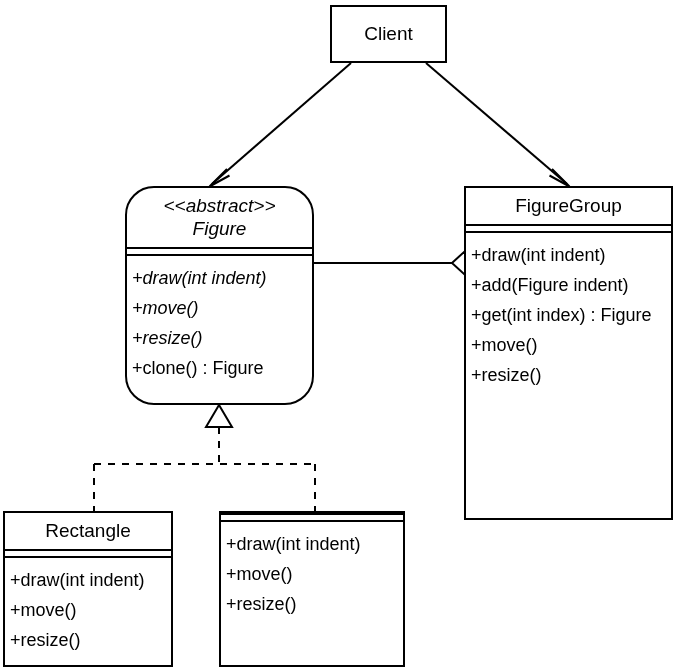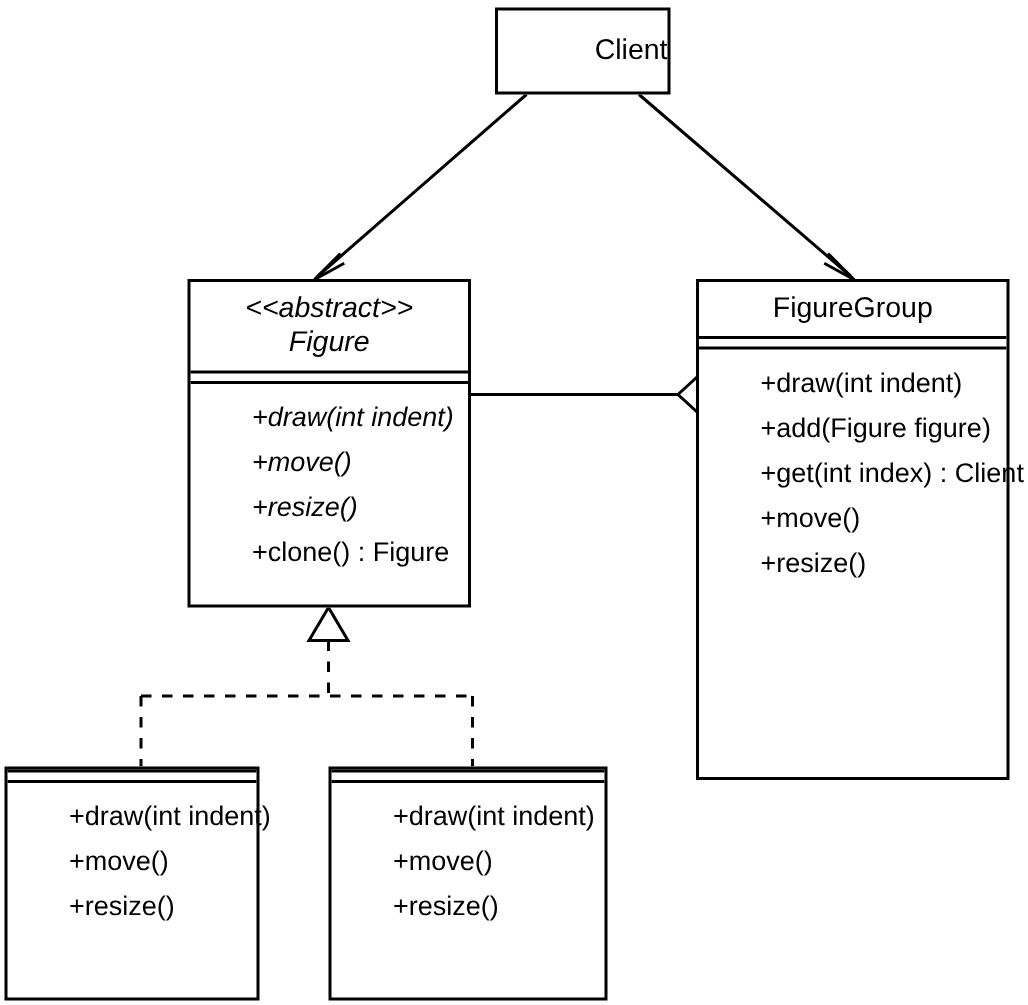--- a/index.html
+++ b/index.html
@@ -59,42 +59,41 @@
     box-sizing: border-box;
     border-top: 2px solid #000000;
     border-bottom: 2px solid #000000;
     height: 9px;
     flex: 0 0 auto;
   }
   .ops-compartment {
     box-sizing: border-box;
     flex: 1 1 auto;
     padding: 7px 0 4px 0;
-    margin-left: 36px;
   }
   .operation {
     font-size: 18px;
     line-height: 1.0;
     padding: 6px 0 6px 5px;
     white-space: nowrap;
   }
   .operation.italic {
     font-style: italic;
   }
   
   #class-client       { left: 330px; top: 5px;   width: 117px; height: 58px; }
-  #class-figure       { left: 125px; top: 186px; width: 189px; height: 219px; }
+  #class-figure       { left: 125px; top: 186px; width: 189px; height: 219px; border-radius: 29px; }
   #class-figuregroup  { left: 464px; top: 186px; width: 209px; height: 334px; }
   #class-rectangle    { left: 3px;   top: 511px; width: 170px; height: 156px; }
   #class-line         { left: 219px; top: 511px; width: 186px; height: 156px; }
   #class-client .class-name-compartment {
     height: 100%;
     display: flex;
     align-items: center;
-    justify-content: flex-end;
+    justify-content: center;
     padding: 0;
   }
 </style>
 </head>
 <body>
 
 <div id="diagram-canvas">
 
   <svg id="edge-layer" viewBox="0 0 685 670" width="685" height="670" xmlns="http://www.w3.org/2000/svg">
 
@@ -143,28 +142,31 @@
     </div>
   </div>
 
   <div class="uml-class" id="class-figuregroup">
     <div class="class-name-compartment">
       <span class="class-title">FigureGroup</span>
     </div>
     <div class="attr-compartment"></div>
     <div class="ops-compartment">
       <div class="operation">+draw(int indent)</div>
-      <div class="operation">+add(Figure figure)</div>
-      <div class="operation">+get(int index) : Client</div>
+      <div class="operation">+add(Figure indent)</div>
+      <div class="operation">+get(int index) : Figure</div>
       <div class="operation">+move()</div>
       <div class="operation">+resize()</div>
     </div>
   </div>
 
   <div class="uml-class" id="class-rectangle">
+    <div class="class-name-compartment">
+      <span class="class-title">Rectangle</span>
+    </div>
     <div class="attr-compartment"></div>
     <div class="ops-compartment">
       <div class="operation">+draw(int indent)</div>
       <div class="operation">+move()</div>
       <div class="operation">+resize()</div>
     </div>
   </div>
 
   <div class="uml-class" id="class-line">
     <div class="attr-compartment"></div>

